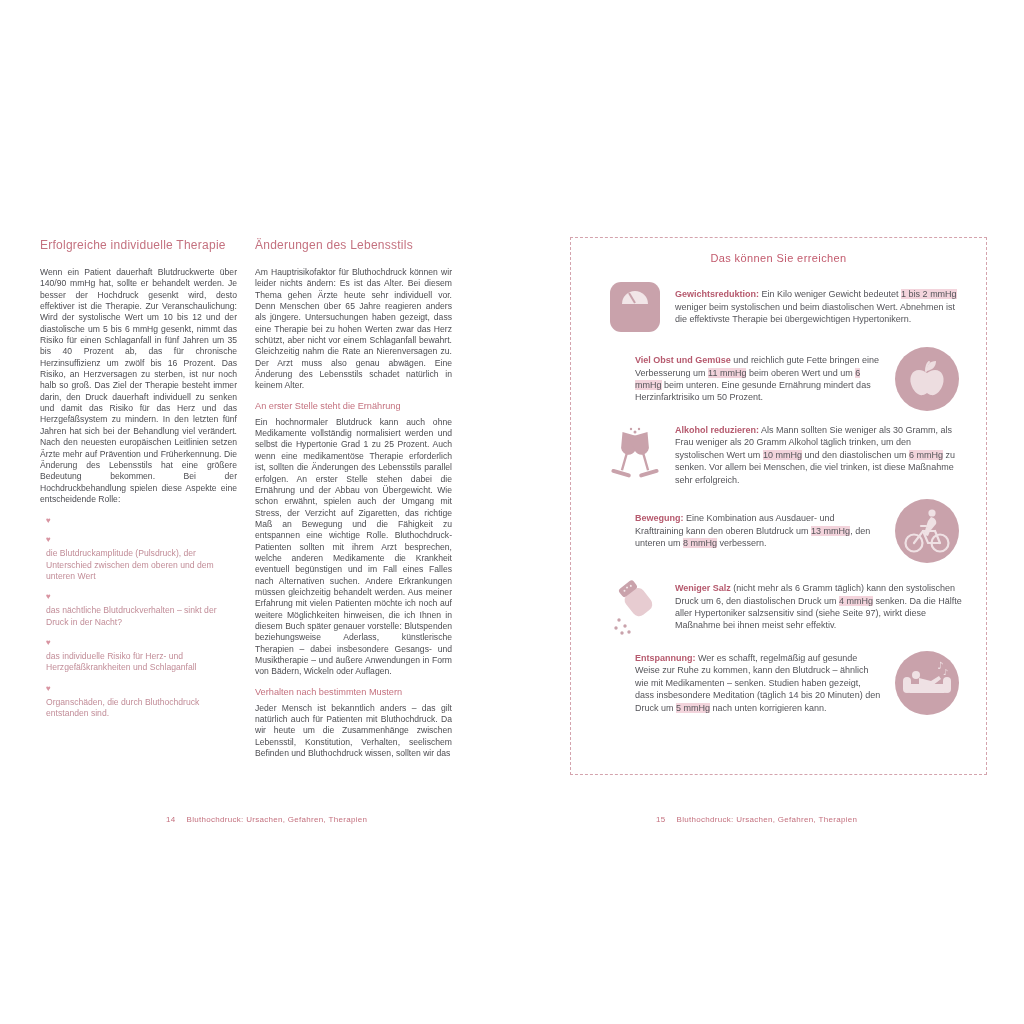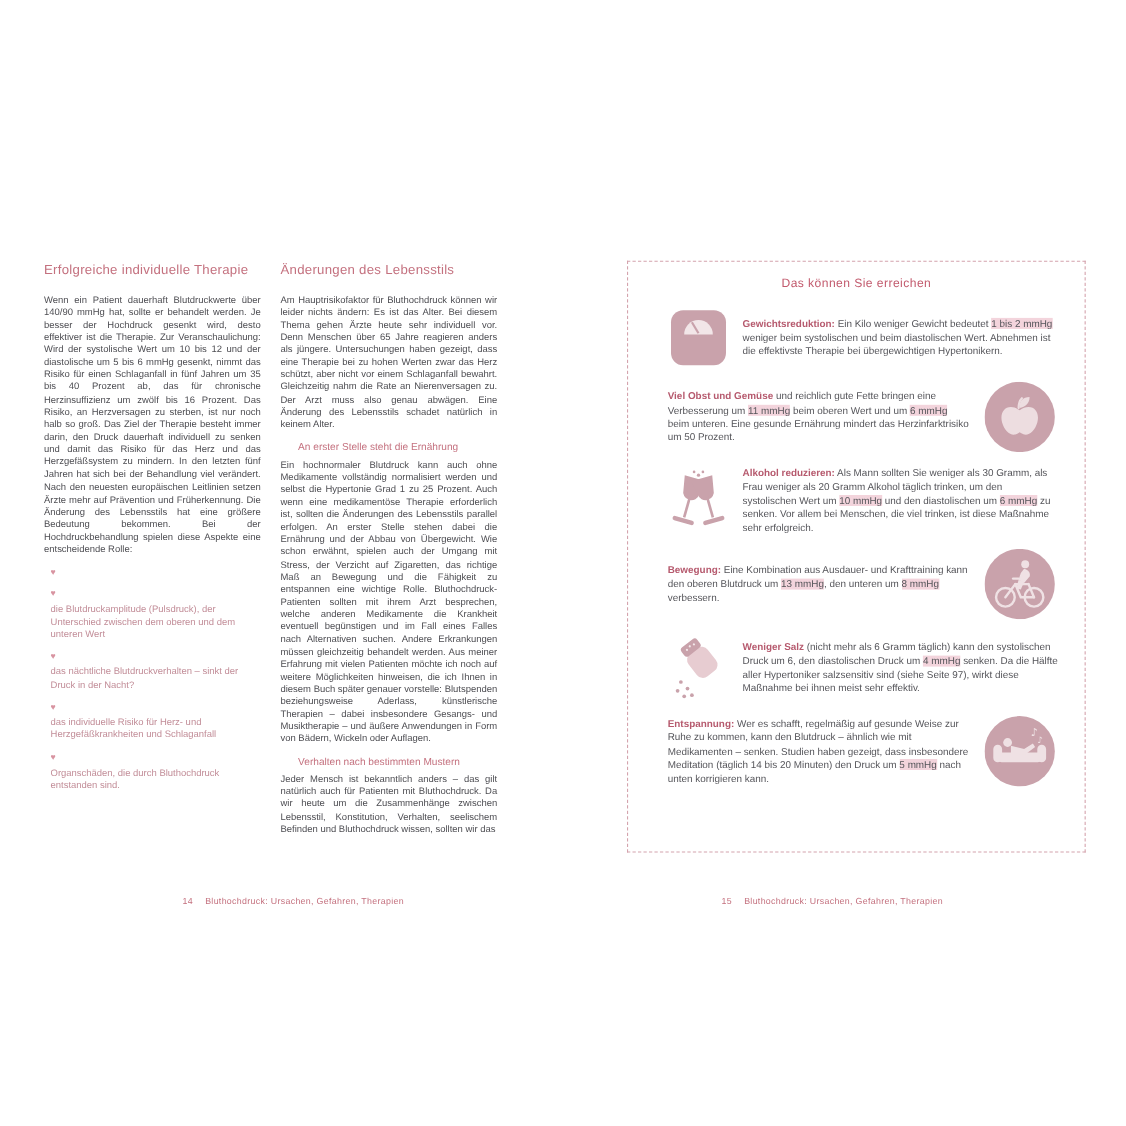--- a/index.html
+++ b/index.html
@@ -5,21 +5,21 @@
   * { margin:0; padding:0; box-sizing:border-box; }
   html,body { width:1024px; height:1024px; background:#ffffff; font-family:"Liberation Sans", sans-serif; }
   .spread { position:absolute; inset:0; }
 
   
   .col { position:absolute; top:238px; width:197px; }
   .col1 { left:40px; }
   .col2 { left:255px; }
   .col-heading { color:#c4717f; font-size:12px; font-weight:400; letter-spacing:.25px; margin-bottom:15px; }
   .body-text { color:#4d4d52; font-size:8.6px; line-height:1.32; text-align:justify; }
-  .subhead { color:#c4717f; font-size:9.2px; font-weight:400; margin:9px 0 6px 16px; }
+  .subhead { color:#c4717f; font-size:9.2px; font-weight:400; margin:9px 0 6px 0; }
 
   
   .bullets { margin-top:12px; padding-left:6px; }
   .bullet { margin-bottom:11px; }
   .heart { color:#d894a1; font-size:8px; line-height:1; margin-bottom:4px; }
   .bullet-text { color:#c28d98; font-size:8.6px; line-height:1.32; }
 
   
   .footer { position:absolute; top:815px; color:#c4717f; font-size:8px; letter-spacing:.3px; }
   .footer-left { left:166px;text-align:right; }
@@ -27,21 +27,21 @@
   .page-num { margin-right:11px; }
 
   
   .info-box { position:absolute; left:570px; top:237px; width:417px; height:538px;
               border:1px dashed #d4a3ad; padding:14px 24px 16px 24px; overflow:hidden; }
   .box-title { color:#c25a6d; font-size:11px; font-weight:400; letter-spacing:.4px; text-align:center; margin-bottom:16px; }
   .item { display:flex; align-items:center; margin-bottom:13px; }
   .icon-col { flex:0 0 80px; display:flex; justify-content:center; align-items:center; }
   .icon-col.right { flex:0 0 70px; }
   .item-text { flex:1; color:#55555a; font-size:9px; line-height:1.38; }
-  .item.icon-right .item-text { margin-left:12px; margin-right:10px; }
+  .item.icon-right .item-text { margin-left:40px; margin-right:10px; }
   .seg-b { color:#b65a6e; font-weight:700; }
   .seg-h { background:#f3d4dc; }
 </style>
 </head>
 <body>
 
 <div class="spread">
 
   <section class="col col1">
     <h2 class="col-heading">Erfolgreiche individuelle Therapie</h2>

